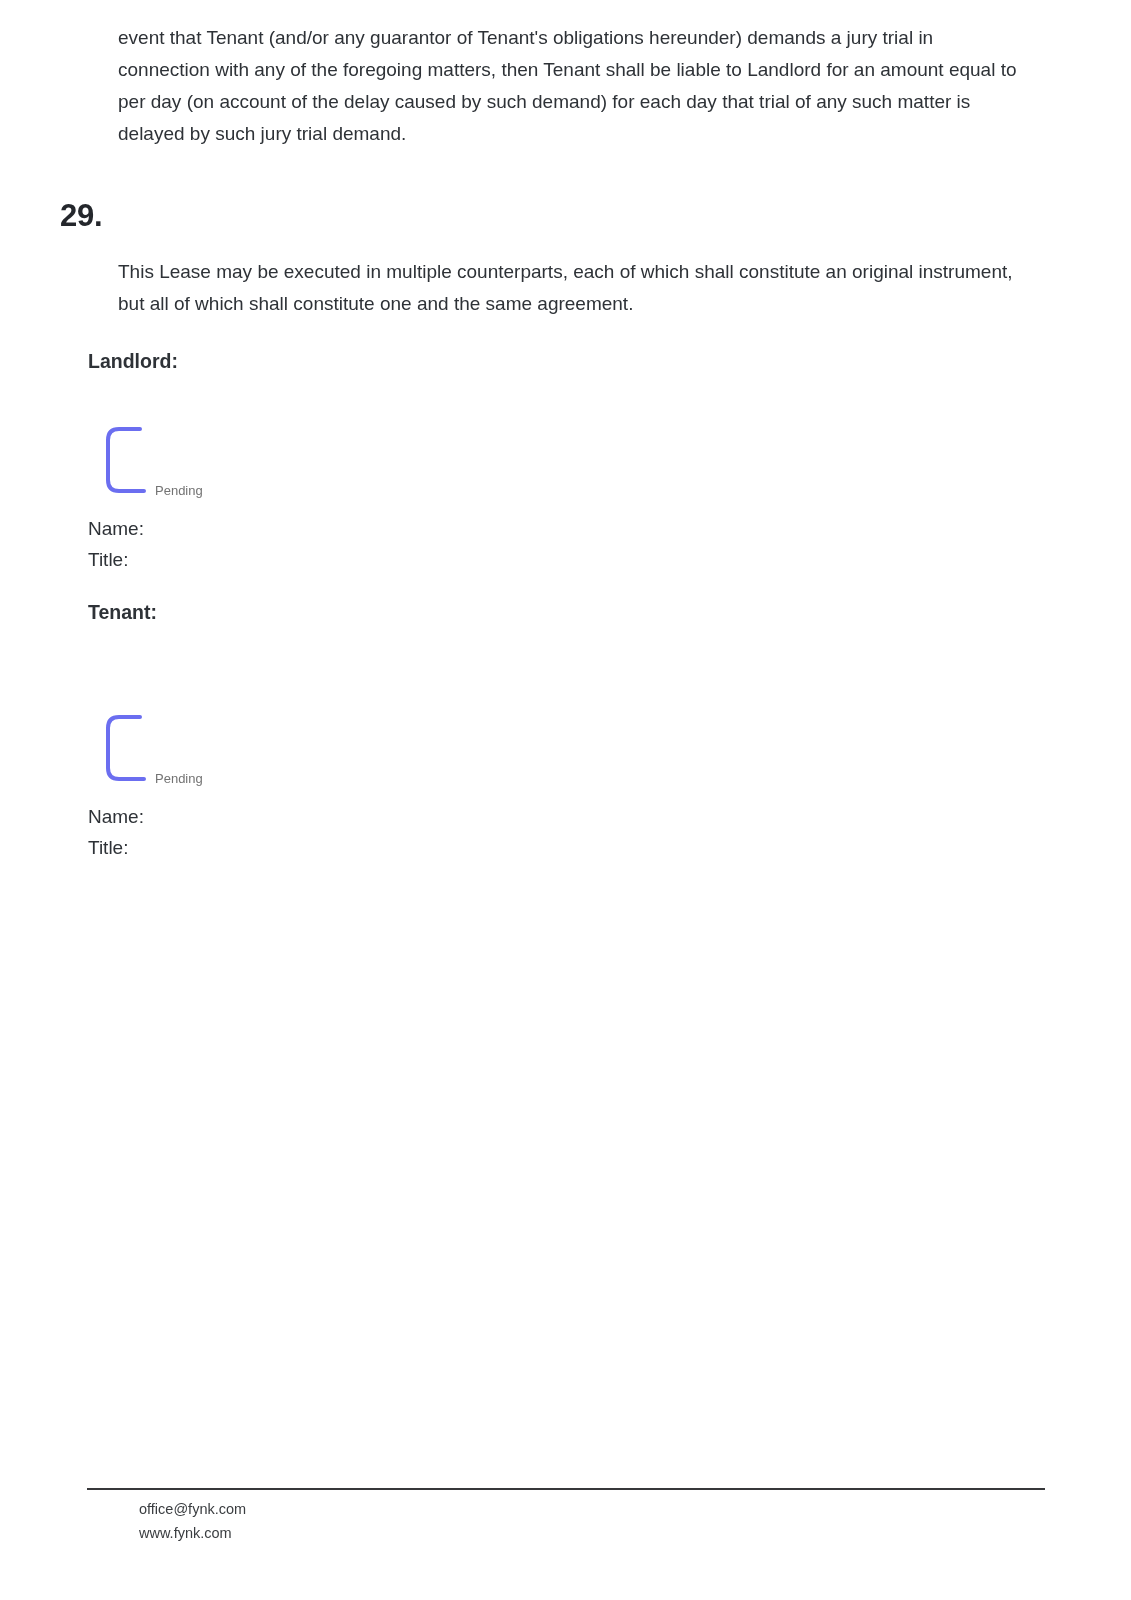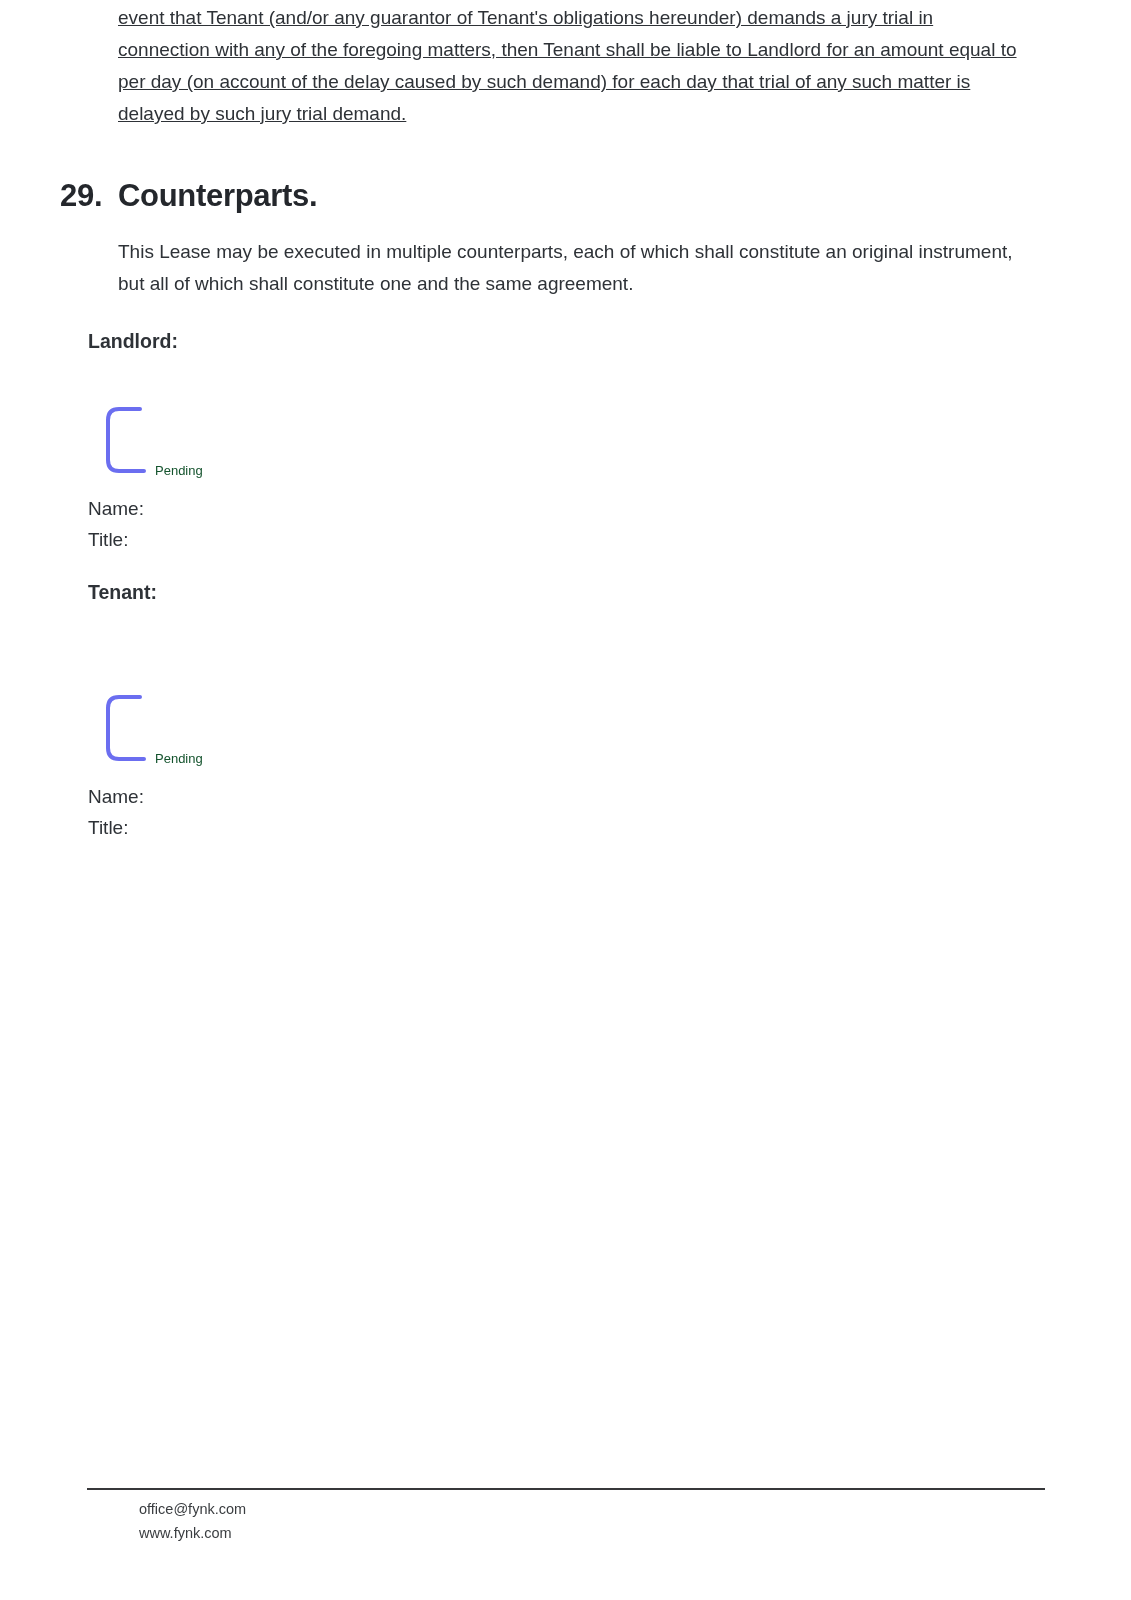--- a/index.html
+++ b/index.html
@@ -43,21 +43,21 @@
   }
 
   
   .content { margin: 0 88px; }
   .para {
     font-size: 19px;
     line-height: 32px;
     max-width: 900px;
   }
   .para.indent { margin-left: 30px; }
-  .p1 { margin-top: 2px; text-decoration: underline; }
+  .p1 { margin-top: 22px; }
 
   .section-heading {
     margin-top: 45px;
     margin-left: -28px;
     display: flex;
     font-size: 31px;
     font-weight: 700;
     line-height: 42px;
     color: #24272c;
     letter-spacing: -0.3px;
@@ -82,21 +82,21 @@
     display: flex;
     align-items: flex-end;
     height: 72px;
     cursor: pointer;
   }
   .sig-field.landlord { margin-top: 45px; }
   .sig-field.tenant { margin-top: 82px; }
   .sig-bracket { display:block; overflow: visible; }
   .pending-label {
     font-size: 13px;
-    color: #14532d;
+    color: #737373;
     margin-left: 7px;
     margin-bottom: -3px;
     line-height: 1;
   }
 
   .name-title { margin-top: 19px; }
   .nt-line { font-size: 19px; line-height: 31px; }
 
   
   .doc-footer {
@@ -118,21 +118,20 @@
 
 <div class="page">
 
 
   <div class="content">
 
     <p class="para indent p1">event that Tenant (and/or any guarantor of Tenant's obligations hereunder) demands a jury trial in connection with any of the foregoing matters, then Tenant shall be liable to Landlord for an amount equal to per day (on account of the delay caused by such demand) for each day that trial of any such matter is delayed by such jury trial demand.</p>
 
     <div class="section-heading">
       <span class="section-num">29.</span>
-      <span>Counterparts.</span>
     </div>
 
     <p class="para indent p2">This Lease may be executed in multiple counterparts, each of which shall constitute an original instrument, but all of which shall constitute one and the same agreement.</p>
 
 
     <div class="party-label">Landlord:</div>
 
     <div class="sig-field landlord">
       <svg class="sig-bracket" width="44" height="68" viewBox="0 0 44 68" fill="none" xmlns="http://www.w3.org/2000/svg">
         <path d="M 36 3 L 15 3 Q 4 3 4 14 L 4 54 Q 4 65 15 65 L 40 65" stroke="#6b6ef0" stroke-width="4" stroke-linecap="round" fill="none"></path>

